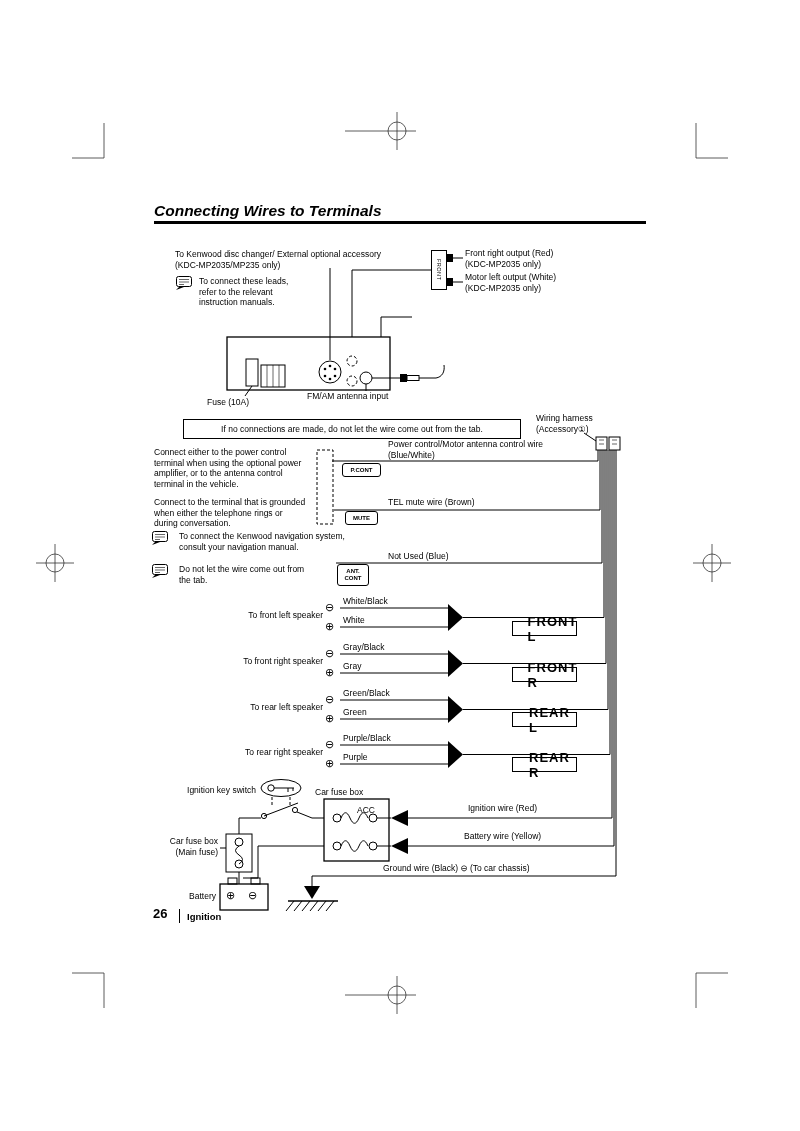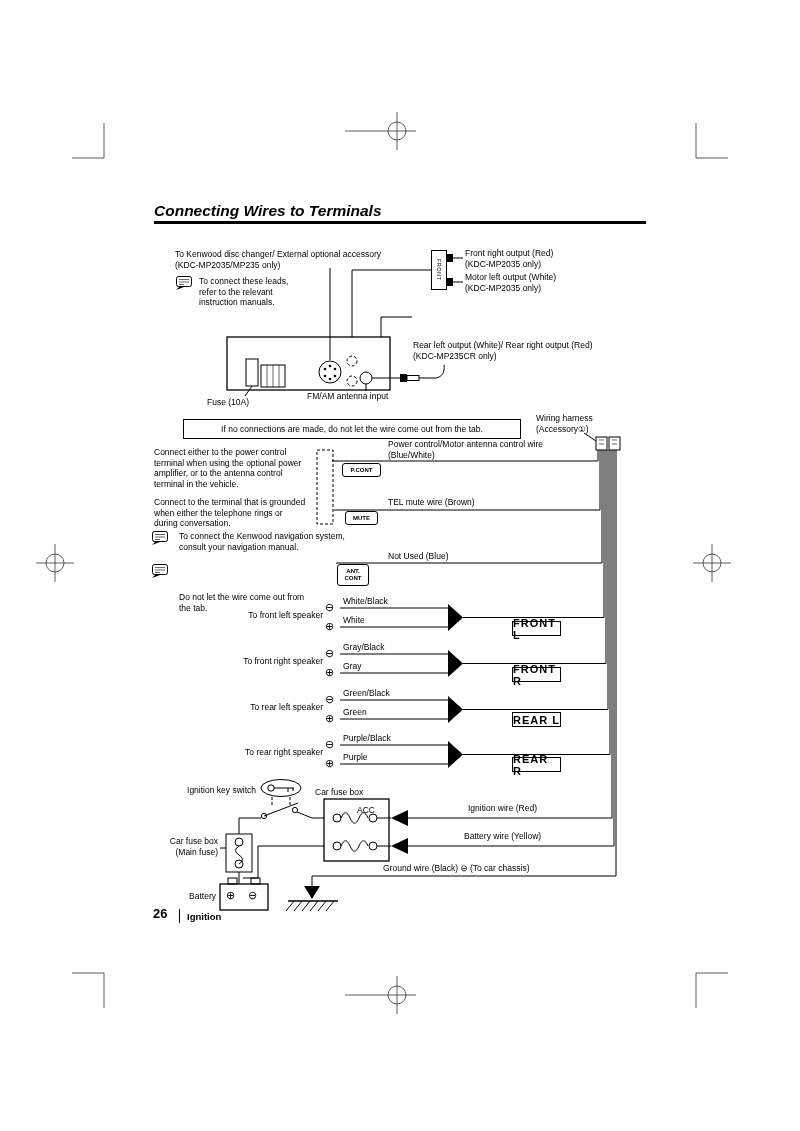--- a/index.html
+++ b/index.html
@@ -15,21 +15,21 @@
   .t{position:absolute;z-index:2;font-size:8.5px;line-height:10.5px;white-space:pre-line;}
   .r{text-align:right;}
   .title{position:absolute;z-index:2;font-style:italic;font-weight:bold;font-size:15.5px;}
   .rule{position:absolute;z-index:2;background:#000;}
   .wbox{position:absolute;z-index:2;border:1.2px solid #000;background:#fff;
         display:flex;align-items:center;justify-content:center;font-size:8.5px;white-space:nowrap;}
   .tab{position:absolute;z-index:3;border:1px solid #000;border-radius:3px;background:#fff;
        font-weight:bold;font-size:6px;line-height:7px;display:flex;align-items:center;
        justify-content:center;text-align:center;white-space:pre-line;}
   .term{position:absolute;z-index:3;width:47px;height:13px;border:1.2px solid #000;background:#fff;
-        font-weight:bold;font-size:11px;letter-spacing:1px;display:flex;align-items:center;justify-content:center;}
+        font-weight:bold;font-size:13px;letter-spacing:1px;display:flex;align-items:center;justify-content:center;padding-left:16px;}
   .sign{position:absolute;z-index:2;font-size:11px;line-height:11px;}
   .vtext{position:absolute;z-index:3;writing-mode:vertical-rl;border:1px solid #000;background:#fff;
          font-size:5.5px;letter-spacing:0.5px;text-align:center;display:flex;align-items:center;justify-content:center;}
   .note{position:absolute;z-index:2;}
   .footer-num{position:absolute;z-index:2;font-weight:bold;font-size:13px;}
   .footer-lang{position:absolute;z-index:2;font-weight:bold;font-size:9.5px;}
 </style>
 </head>
 <body>
 
@@ -158,22 +158,20 @@
   </svg>
   <div class="t" style="left:199px;top:276px;">To connect these leads,
 refer to the relevant
 instruction manuals.</div>
 
   <div class="vtext" style="left:431px;top:250px;width:14px;height:38px;">FRONT</div>
   <div class="t" style="left:465px;top:248px;">Front right output (Red)
 (KDC-MP2035 only)</div>
   <div class="t" style="left:465px;top:272px;">Motor left output (White)
 (KDC-MP2035 only)</div>
-  <div class="t" style="left:413px;top:340px;">Rear left output (White)/ Rear right output (Red)
-(KDC-MP235CR only)</div>
   <div class="t" style="left:207px;top:397px;">Fuse (10A)</div>
   <div class="t" style="left:307px;top:391px;">FM/AM antenna input</div>
 
   <div class="wbox" style="left:183px;top:419px;width:336px;height:18px;">If no connections are made, do not let the wire come out from the tab.</div>
   <div class="t" style="left:536px;top:413px;">Wiring harness
 (Accessory①)</div>
 
   <div class="t" style="left:154px;top:447px;">Connect either to the power control
 terminal when using the optional power
 amplifier, or to the antenna control
@@ -198,21 +196,21 @@
 
   <div class="t" style="left:388px;top:551px;">Not Used (Blue)</div>
   <div class="tab" style="left:337px;top:564px;width:30px;height:20px;">ANT.
 CONT</div>
 
   <svg class="note" style="left:151px;top:563px;" width="19" height="16">
     <rect class="ln" x="1.5" y="1.5" width="15" height="10" rx="2"></rect>
     <path class="thin" d="M4,4.5 H14 M4,7 H14 M4,9.5 H9"></path>
     <polygon class="fil" points="4,12 1,15 9,12"></polygon>
   </svg>
-  <div class="t" style="left:179px;top:592px;">Do not let the wire come out from
+  <div class="t" style="left:179px;top:564px;">Do not let the wire come out from
 the tab.</div>
 
   <div class="t" style="left:343px;top:596px;">White/Black</div>
   <div class="sign" style="left:325px;top:602px;">⊖</div>
   <div class="t r" style="left:190px;top:610px;width:133px;">To front left speaker</div>
   <div class="t" style="left:343px;top:615px;">White</div>
   <div class="sign" style="left:325px;top:621px;">⊕</div>
   <div class="term" style="left:512px;top:621px;">FRONT L</div>
 
   <div class="t" style="left:343px;top:642px;">Gray/Black</div>

